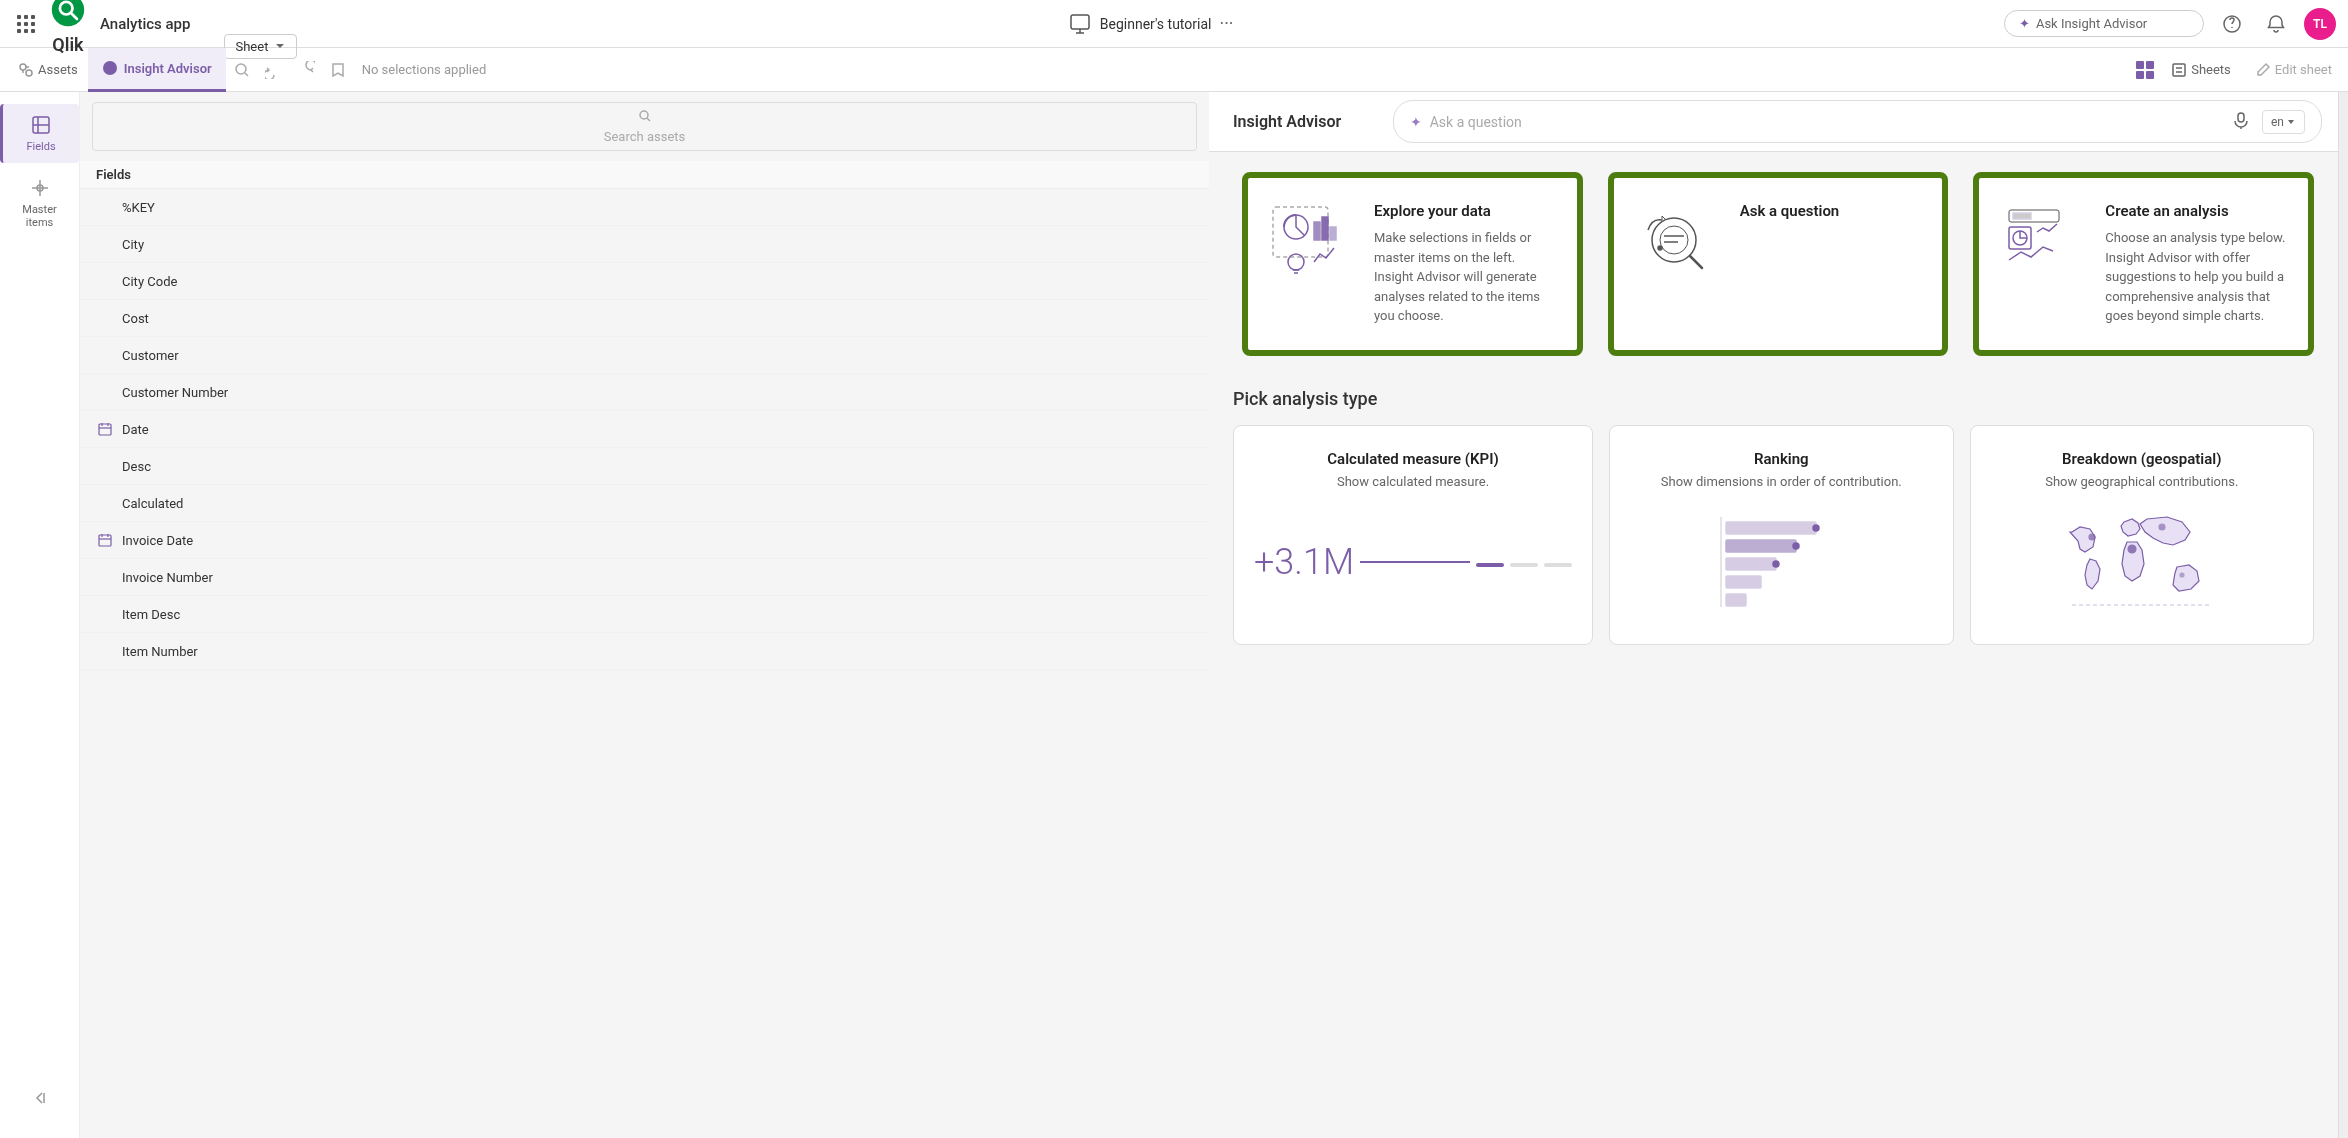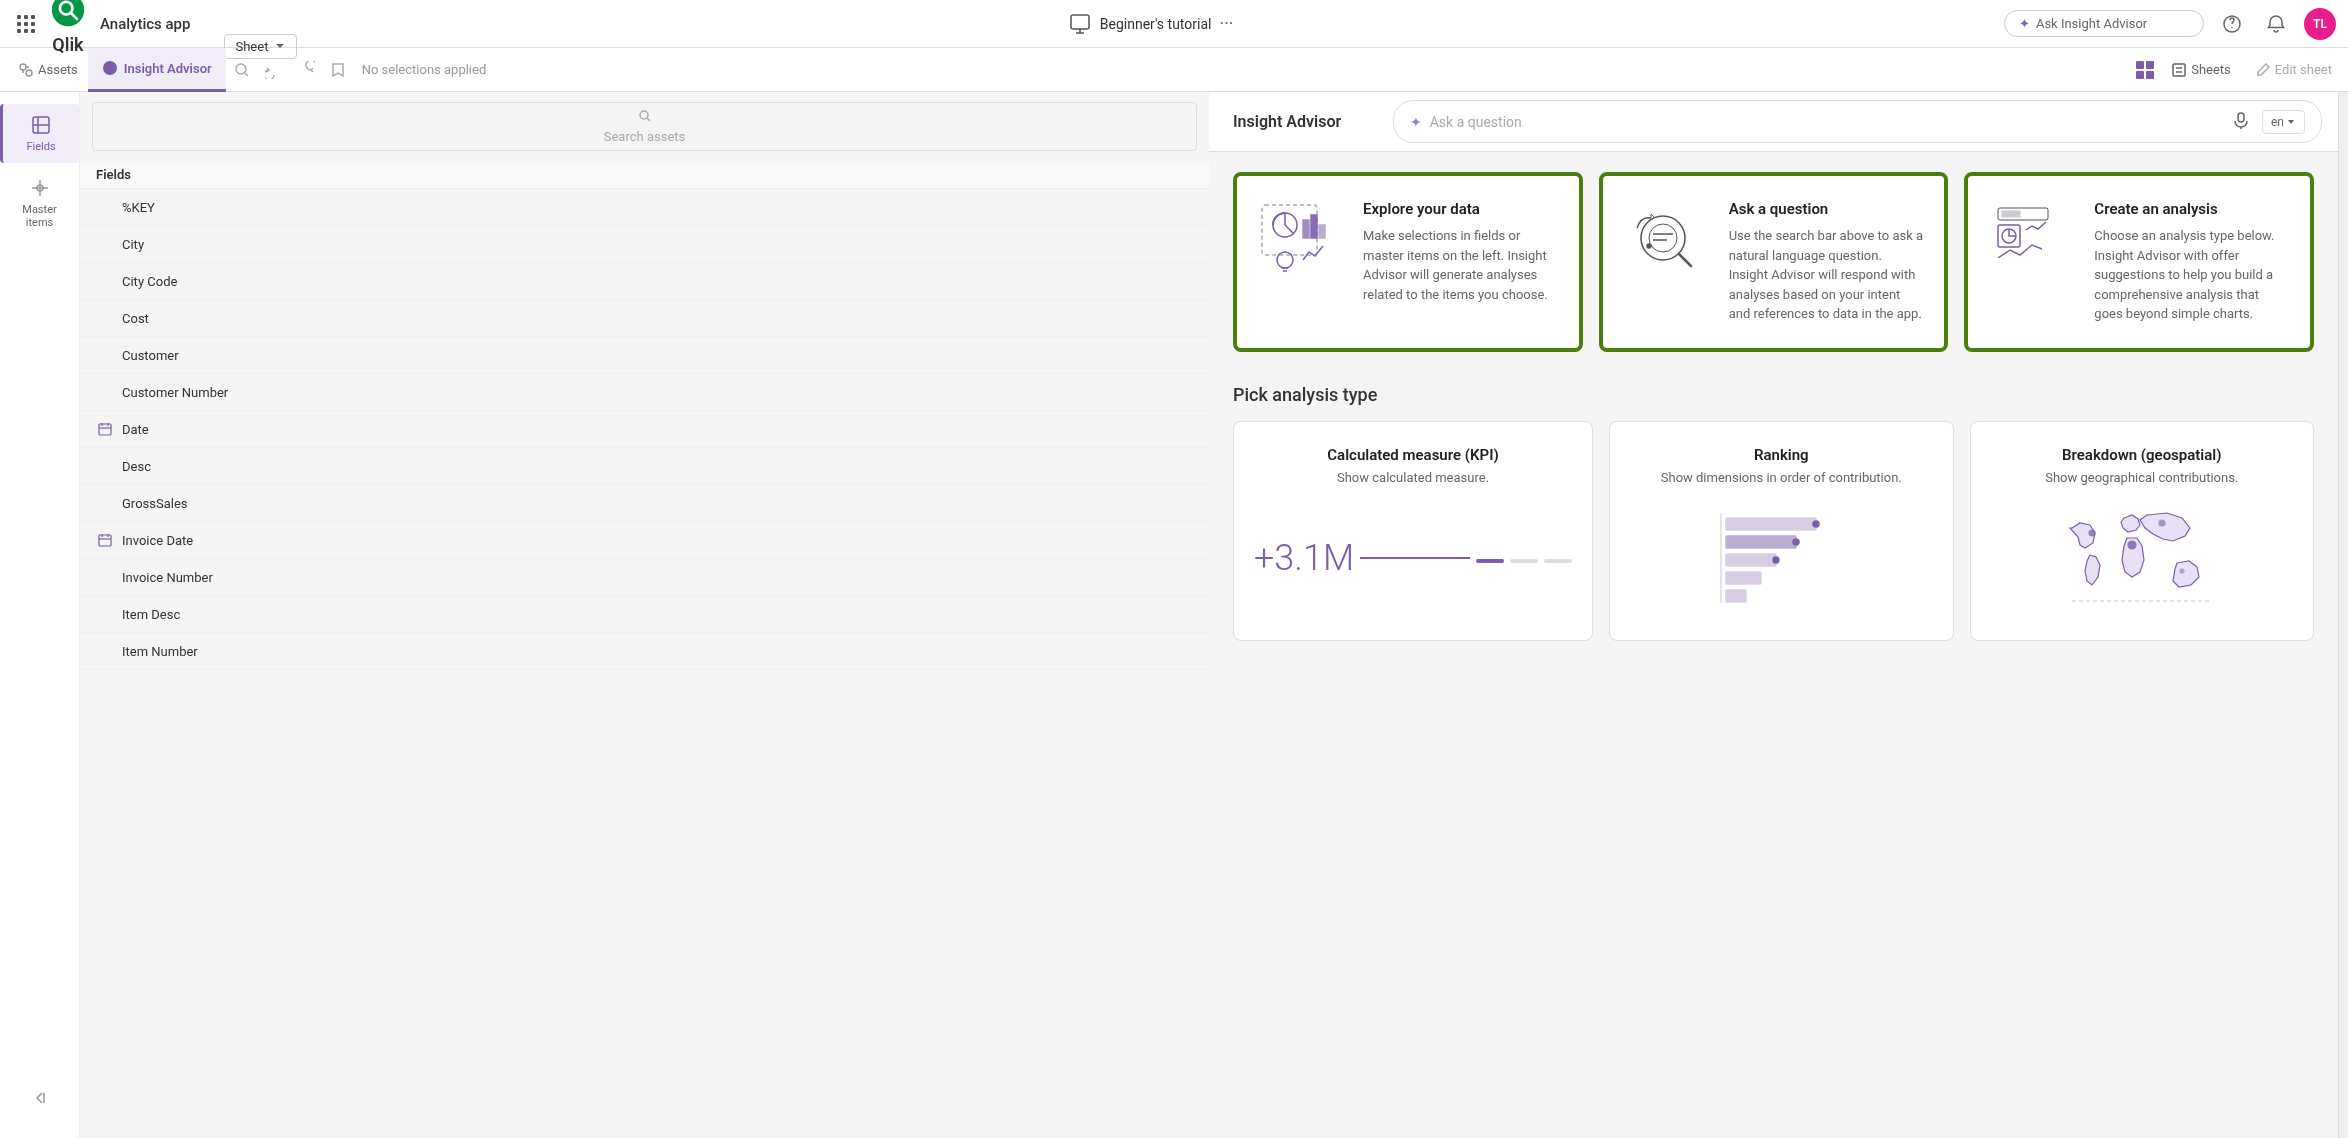--- a/index.html
+++ b/index.html
@@ -100,22 +100,22 @@
       background: #fff; padding: 8px 16px; border-bottom: 1px solid #ddd;
     }
     .mic-btn { color: #666; cursor: pointer; padding: 4px; }
     .lang-btn { color: #666; cursor: pointer; padding: 4px 8px; display: flex; align-items: center; gap: 2px; border: 1px solid #ddd; border-radius: 4px; font-size: 12px; }
 
     .content-scroll { flex: 1; overflow-y: auto; padding: 20px 24px; }
 
     
     .info-cards { display: grid; grid-template-columns: 1fr 1fr 1fr; gap: 16px; margin-bottom: 32px; }
     .info-card {
-      background: #fff; border: 4px solid #4d7c0f; border-radius: 8px;
-      padding: 24px 20px; display: flex; gap: 16px; align-items: flex-start;
+      background: #fff; border: 6px solid #4d7c0f; border-radius: 8px;
+      padding: 24px 20px; display: flex; gap: 16px; align-items: flex-start; margin-left: 9px;
     }
     .info-card-icon { flex-shrink: 0; width: 90px; display: flex; align-items: center; justify-content: center; }
     .info-card-text h3 { font-size: 15px; font-weight: 600; margin-bottom: 8px; color: #222; }
     .info-card-text p { font-size: 13px; color: #666; line-height: 1.5; }
 
     
     .section-title { font-size: 18px; font-weight: 500; color: #333; margin-bottom: 16px; }
     .analysis-cards { display: grid; grid-template-columns: 1fr 1fr 1fr; gap: 16px; }
     .analysis-card {
       background: #fff; border: 1px solid #ddd; border-radius: 8px;
@@ -335,21 +335,21 @@
         </svg>
       </span>
           <span class="field-label">Date</span>
         </div>
         <div class="field-item">
           <span class="field-icon" style="width:18px"></span>
           <span class="field-label">Desc</span>
         </div>
         <div class="field-item">
           <span class="field-icon" style="width:18px"></span>
-          <span class="field-label">GrossSales</span>
+          <span class="field-label">Calculated</span>
         </div>
         <div class="field-item">
           <span class="field-icon">
         <svg width="14" height="14" viewBox="0 0 14 14" fill="none" stroke="#7b5ea7" stroke-width="1.2">
           <rect x="1" y="2" width="12" height="11" rx="1"></rect>
           <line x1="4" y1="1" x2="4" y2="4"></line>
           <line x1="10" y1="1" x2="10" y2="4"></line>
           <line x1="1" y1="6" x2="13" y2="6"></line>
         </svg>
       </span>
@@ -435,21 +435,20 @@
               <path d="M30 34 l20 0M30 40 l14 0" stroke="#555" stroke-width="1.5"></path>
 
               <circle cx="26" cy="46" r="2" fill="#555"></circle>
 
               <path d="M14 28 q4 -12 14 -10" stroke="#555" stroke-width="1.5" fill="none"></path>
               <path d="M28 18 l0 -4 l4 4" stroke="#555" stroke-width="1" fill="none"></path>
             </svg>
           </div>
           <div class="info-card-text">
             <h3>Ask a question</h3>
-            <p>Use the search bar above to ask a natural language question. Insight Advisor will respond with analyses based on your intent and references to data in the app.</p>
           </div>
         </div>
 
         <div class="info-card">
           <div class="info-card-icon">
             <svg width="90" height="80" viewBox="0 0 90 80" fill="none" stroke="#7b5ea7" stroke-width="1.5">
 
               <rect x="10" y="8" width="50" height="12" rx="2" stroke="#555" stroke-width="1"></rect>
               <rect x="14" y="11" width="18" height="6" fill="#555" opacity="0.3"></rect>
 

